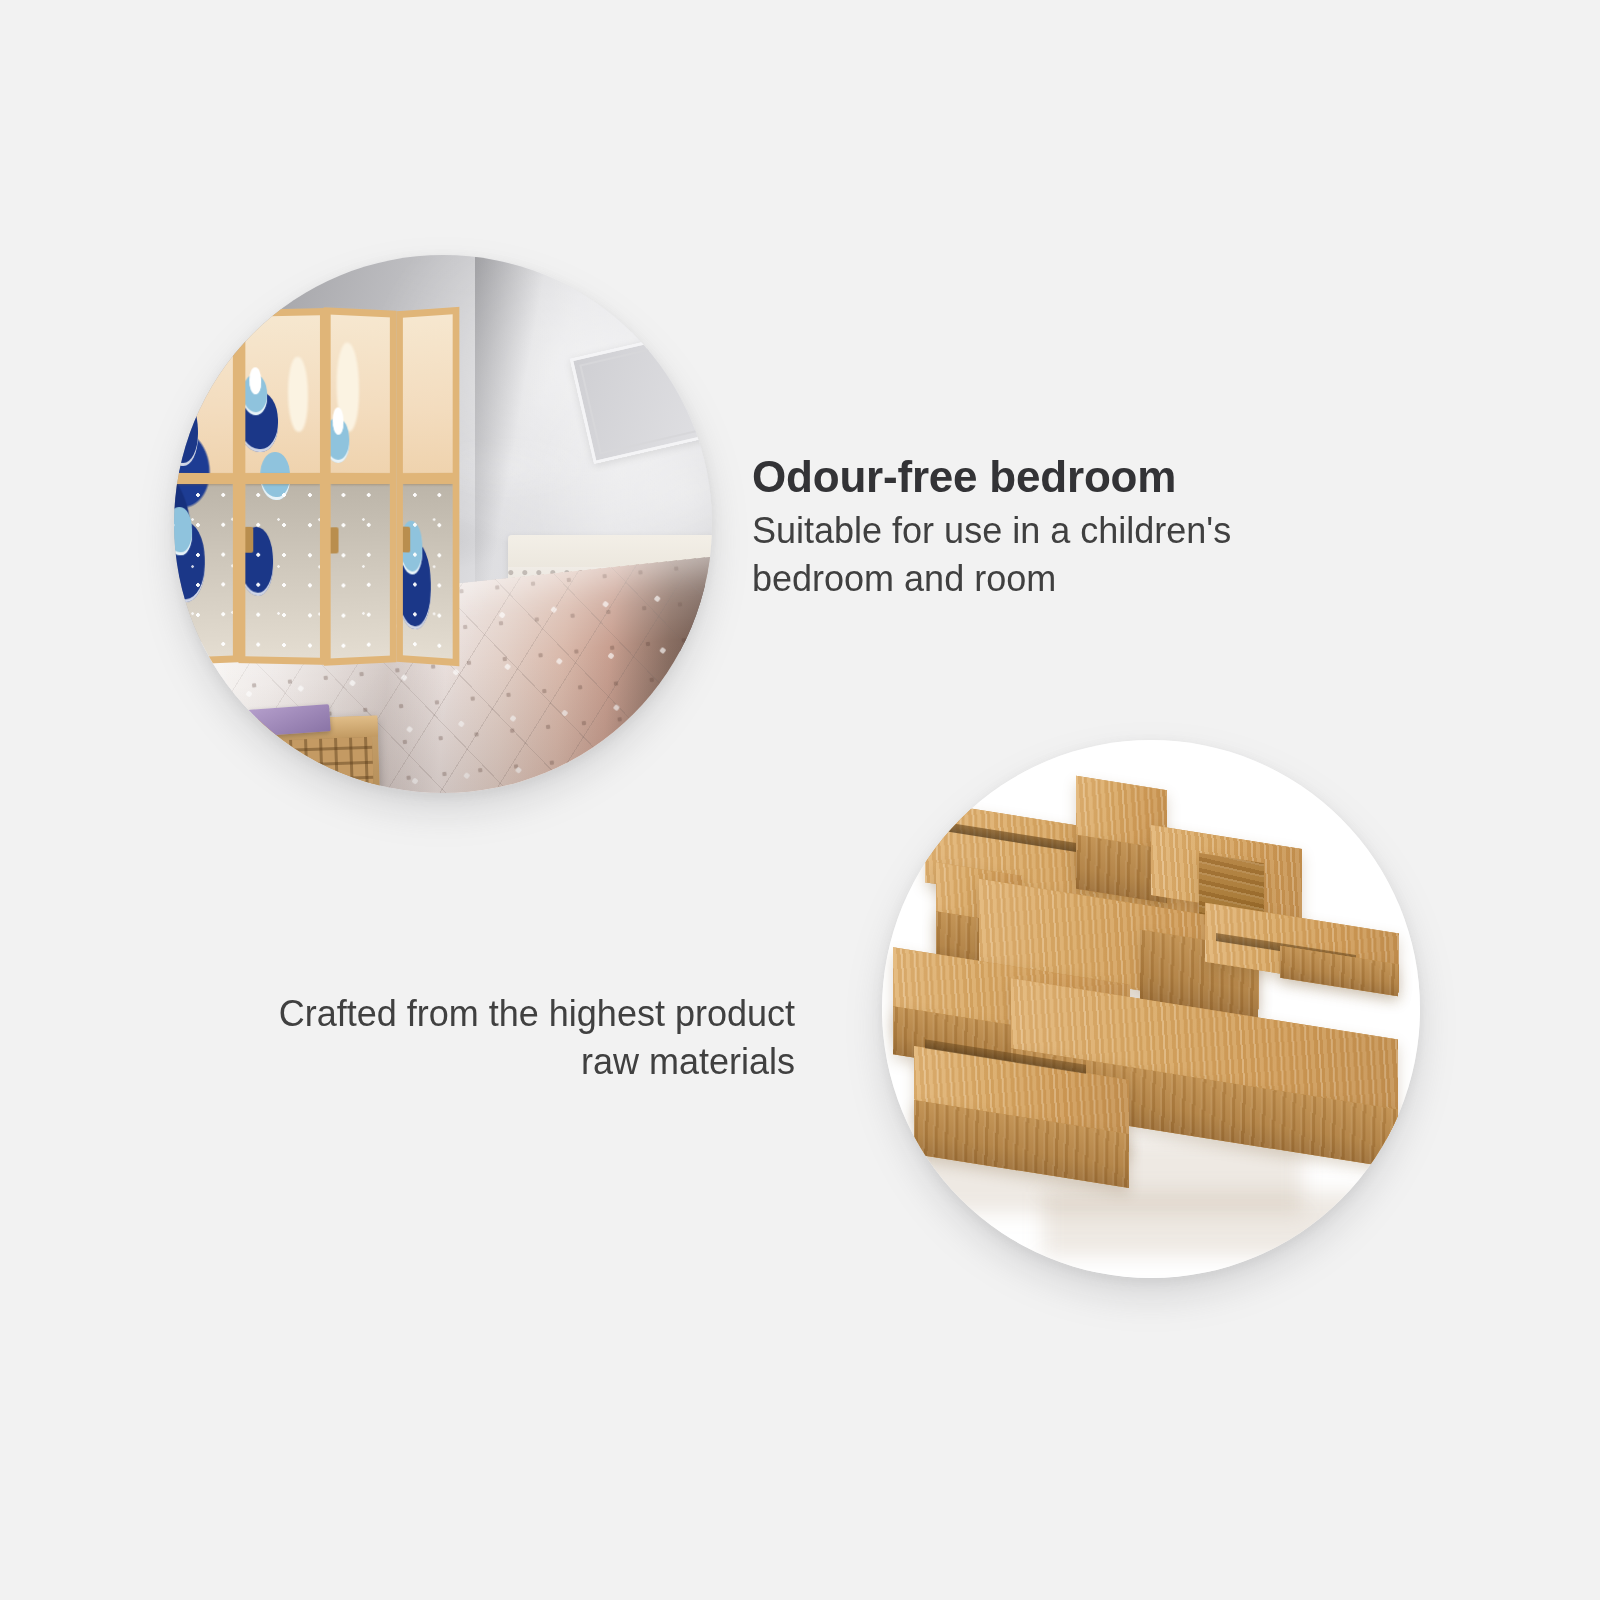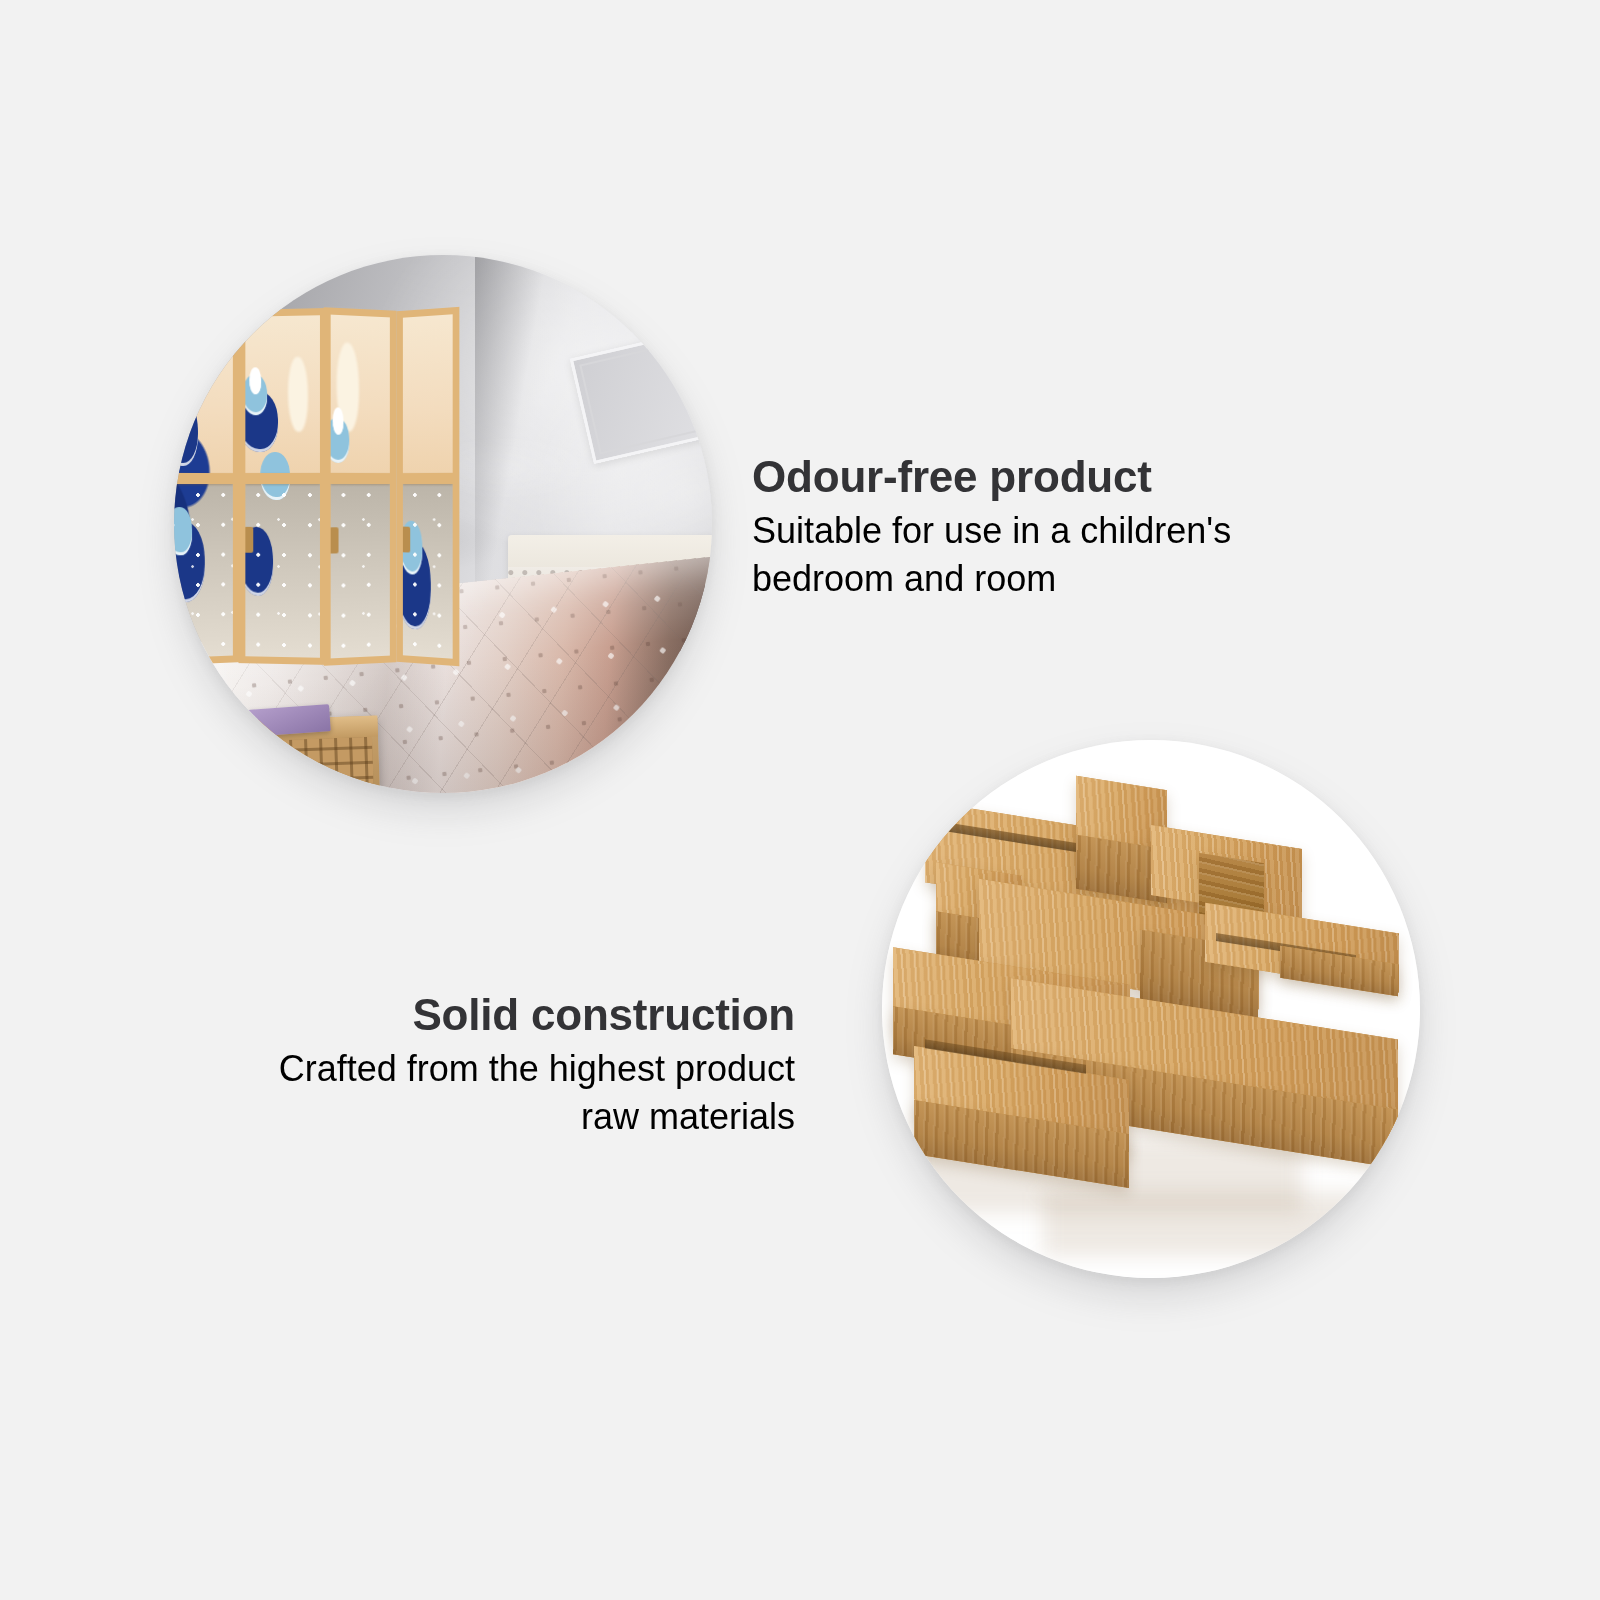--- a/index.html
+++ b/index.html
@@ -44,21 +44,21 @@
     font-size: 44px;
     font-weight: bold;
     color: #333336;
     letter-spacing: -0.2px;
     margin: 0 0 6px 0;
     line-height: 1.12;
   }
   .feature-sub {
     font-size: 36px;
     font-weight: normal;
-    color: #000000;
+    color: #404040;
     line-height: 1.33;
     margin: 0;
   }
 
   
   .bedroom { position:absolute; inset:0; background:#e9e9eb; }
   
   .wall {
     position:absolute; left:0; top:0; width:100%; height:72%;
     background:
@@ -380,21 +380,21 @@
             <div class="chest-top"></div>
             <div class="chest-weave"></div>
           </div>
           <div class="book"></div>
 
         </div>
       </div>
     </div>
 
     <div class="text-block">
-      <div class="feature-title">Odour-free product</div>
+      <div class="feature-title">Odour-free bedroom</div>
       <div class="feature-sub">Suitable for use in a children's bedroom and room</div>
     </div>
 
   </div>
 
   <div class="feature" id="feature-solid">
 
     <div class="circle-wrap">
       <div class="circle-inner">
         <div class="woodscene">
@@ -464,19 +464,18 @@
             <div class="front"></div>
           </div>
 
           <div class="gap" style="left:8%; top:58%; width:30%; height:1.6%; transform:skewY(9deg); opacity:.55;"></div>
 
         </div>
       </div>
     </div>
 
     <div class="text-block">
-      <div class="feature-title">Solid construction</div>
       <div class="feature-sub">Crafted from the highest product raw materials</div>
     </div>
 
   </div>
 
 </div>
 
 </body></html>

